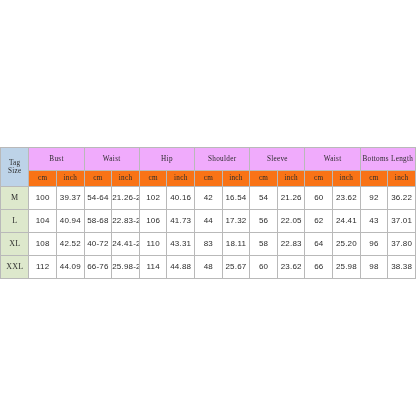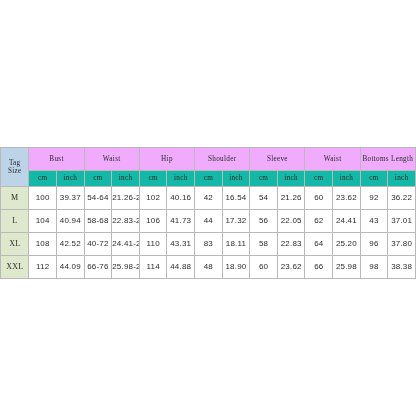--- a/index.html
+++ b/index.html
@@ -35,21 +35,21 @@
     overflow:hidden;
   }
   td.grp-head{
     background:#f0abfc;
     height:22px;
     font-size:7.2px;
     letter-spacing:1px;
     color:#3a3030;
   }
   td.unit-head{
-    background:#14b8a6;
+    background:#f97316;
     height:15px;
     font-size:7px;
     letter-spacing:0.6px;
     color:#3a3030;
   }
   td.tag-size{
     background:#bdd3e8;
     height:37px;
     font-size:7.2px;
     letter-spacing:1px;
@@ -164,21 +164,21 @@
 
       <tr class="data-row">
         <td class="size-cell">XXL</td>
         <td class="num">112</td>
         <td class="num">44.09</td>
         <td class="num">66-76</td>
         <td class="num">25.98-29.92</td>
         <td class="num">114</td>
         <td class="num">44.88</td>
         <td class="num">48</td>
-        <td class="num">18.90</td>
+        <td class="num">25.67</td>
         <td class="num">60</td>
         <td class="num">23.62</td>
         <td class="num">66</td>
         <td class="num">25.98</td>
         <td class="num">98</td>
         <td class="num">38.38</td>
       </tr>
     </tbody>
   </table>
 </div>

